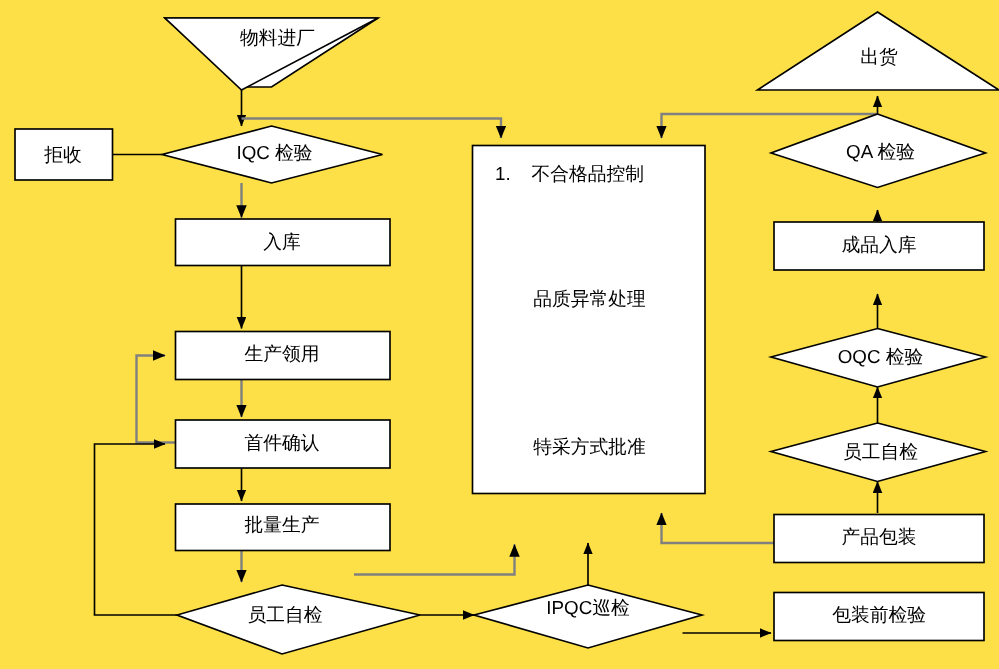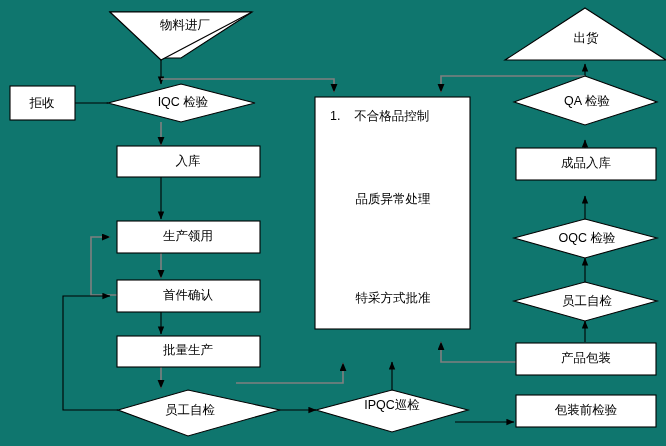--- a/index.html
+++ b/index.html
@@ -4,21 +4,21 @@
 <style>
   html, body {
     margin: 0;
     padding: 0;
     background: #ffffff;
   }
   #flowchart-root {
     position: relative;
     width: 666px;
     height: 446px;
-    background: #0f766e;
+    background: #fde047;
     font-family: "Liberation Sans", "DejaVu Sans", sans-serif;
     overflow: hidden;
   }
   svg.chart-canvas {
     position: absolute;
     left: 0;
     top: 0;
     width: 666px;
     height: 446px;
   }

